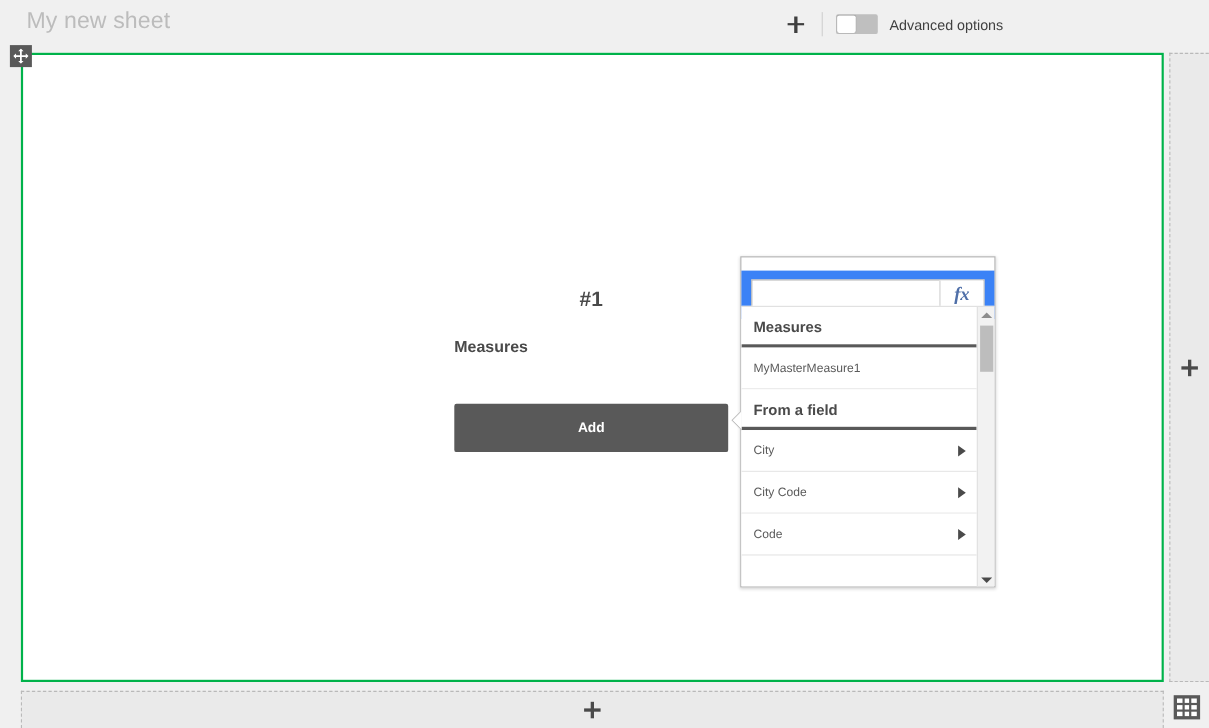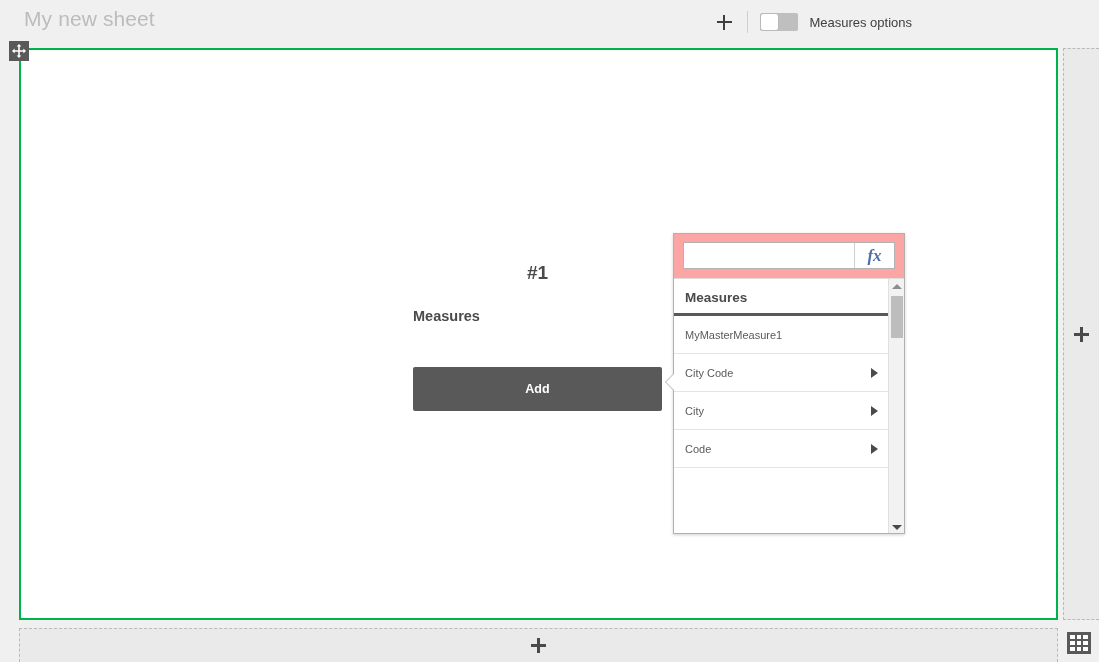--- a/index.html
+++ b/index.html
@@ -155,24 +155,24 @@
     left: -8px; top: 140px;
     width: 0; height: 0;
     border-top: 8px solid transparent;
     border-bottom: 8px solid transparent;
     border-right: 8px solid #ffffff;
     filter: drop-shadow(-1px 0 0 #b0b0b0);
     z-index: 21;
   }
   .pop-search-wrap {
     position: absolute;
-    left: 0; top: 0;
+    left: 0; top: 12px;
     width: 230px; height: 44px;
     padding: 8px 9px;
-    background: #fca5a5;
+    background: #3b82f6;
   }
   .pop-search-row {
     display: flex;
     width: 100%; height: 27px;
     border: 1px solid #b3b3b3;
     background: #fff;
   }
   .pop-search-input {
     flex: 1;
     border: none;
@@ -341,21 +341,21 @@
     <div class="sheet-title">My new sheet</div>
 
     <div class="topbar-right">
       <div class="plus-btn">
         <span class="plus-glyph"></span>
       </div>
       <div class="vdivider"></div>
       <div class="toggle">
         <span class="knob"></span>
       </div>
-      <span class="adv-label">Measures options</span>
+      <span class="adv-label">Advanced options</span>
     </div>
   </div>
 
   <div class="canvas"></div>
 
   <div class="move-handle">
     <svg width="14" height="14" viewBox="0 0 14 14" aria-hidden="true">
       <path fill="#ffffff" d="M7 0 L9.4 2.6 H7.8 V6.2 H11.4 V4.6 L14 7 L11.4 9.4 V7.8 H7.8 V11.4 H9.4 L7 14 L4.6 11.4 H6.2 V7.8 H2.6 V9.4 L0 7 L2.6 4.6 V6.2 H6.2 V2.6 H4.6 Z"></path>
     </svg>
   </div>
@@ -376,29 +376,30 @@
 
     <div class="pop-list">
       <div class="pop-scrollport">
 
         <div class="sec-header">Measures</div>
         <div class="pop-item">
           <span>MyMasterMeasure1</span>
           <span class="caret hidden"></span>
         </div>
 
+        <div class="sec-header">From a field</div>
+        <div class="pop-item">
+          <span>City</span>
+          <span class="caret"></span>
+        </div>
         <div class="pop-item">
           <span>City Code</span>
           <span class="caret"></span>
         </div>
         <div class="pop-item">
-          <span>City</span>
-          <span class="caret"></span>
-        </div>
-        <div class="pop-item">
           <span>Code</span>
           <span class="caret"></span>
         </div>
 
       </div>
 
       <div class="pop-scrollbar">
         <div class="sb-arrow up">
           <span class="sb-tri-up"></span>
         </div>

